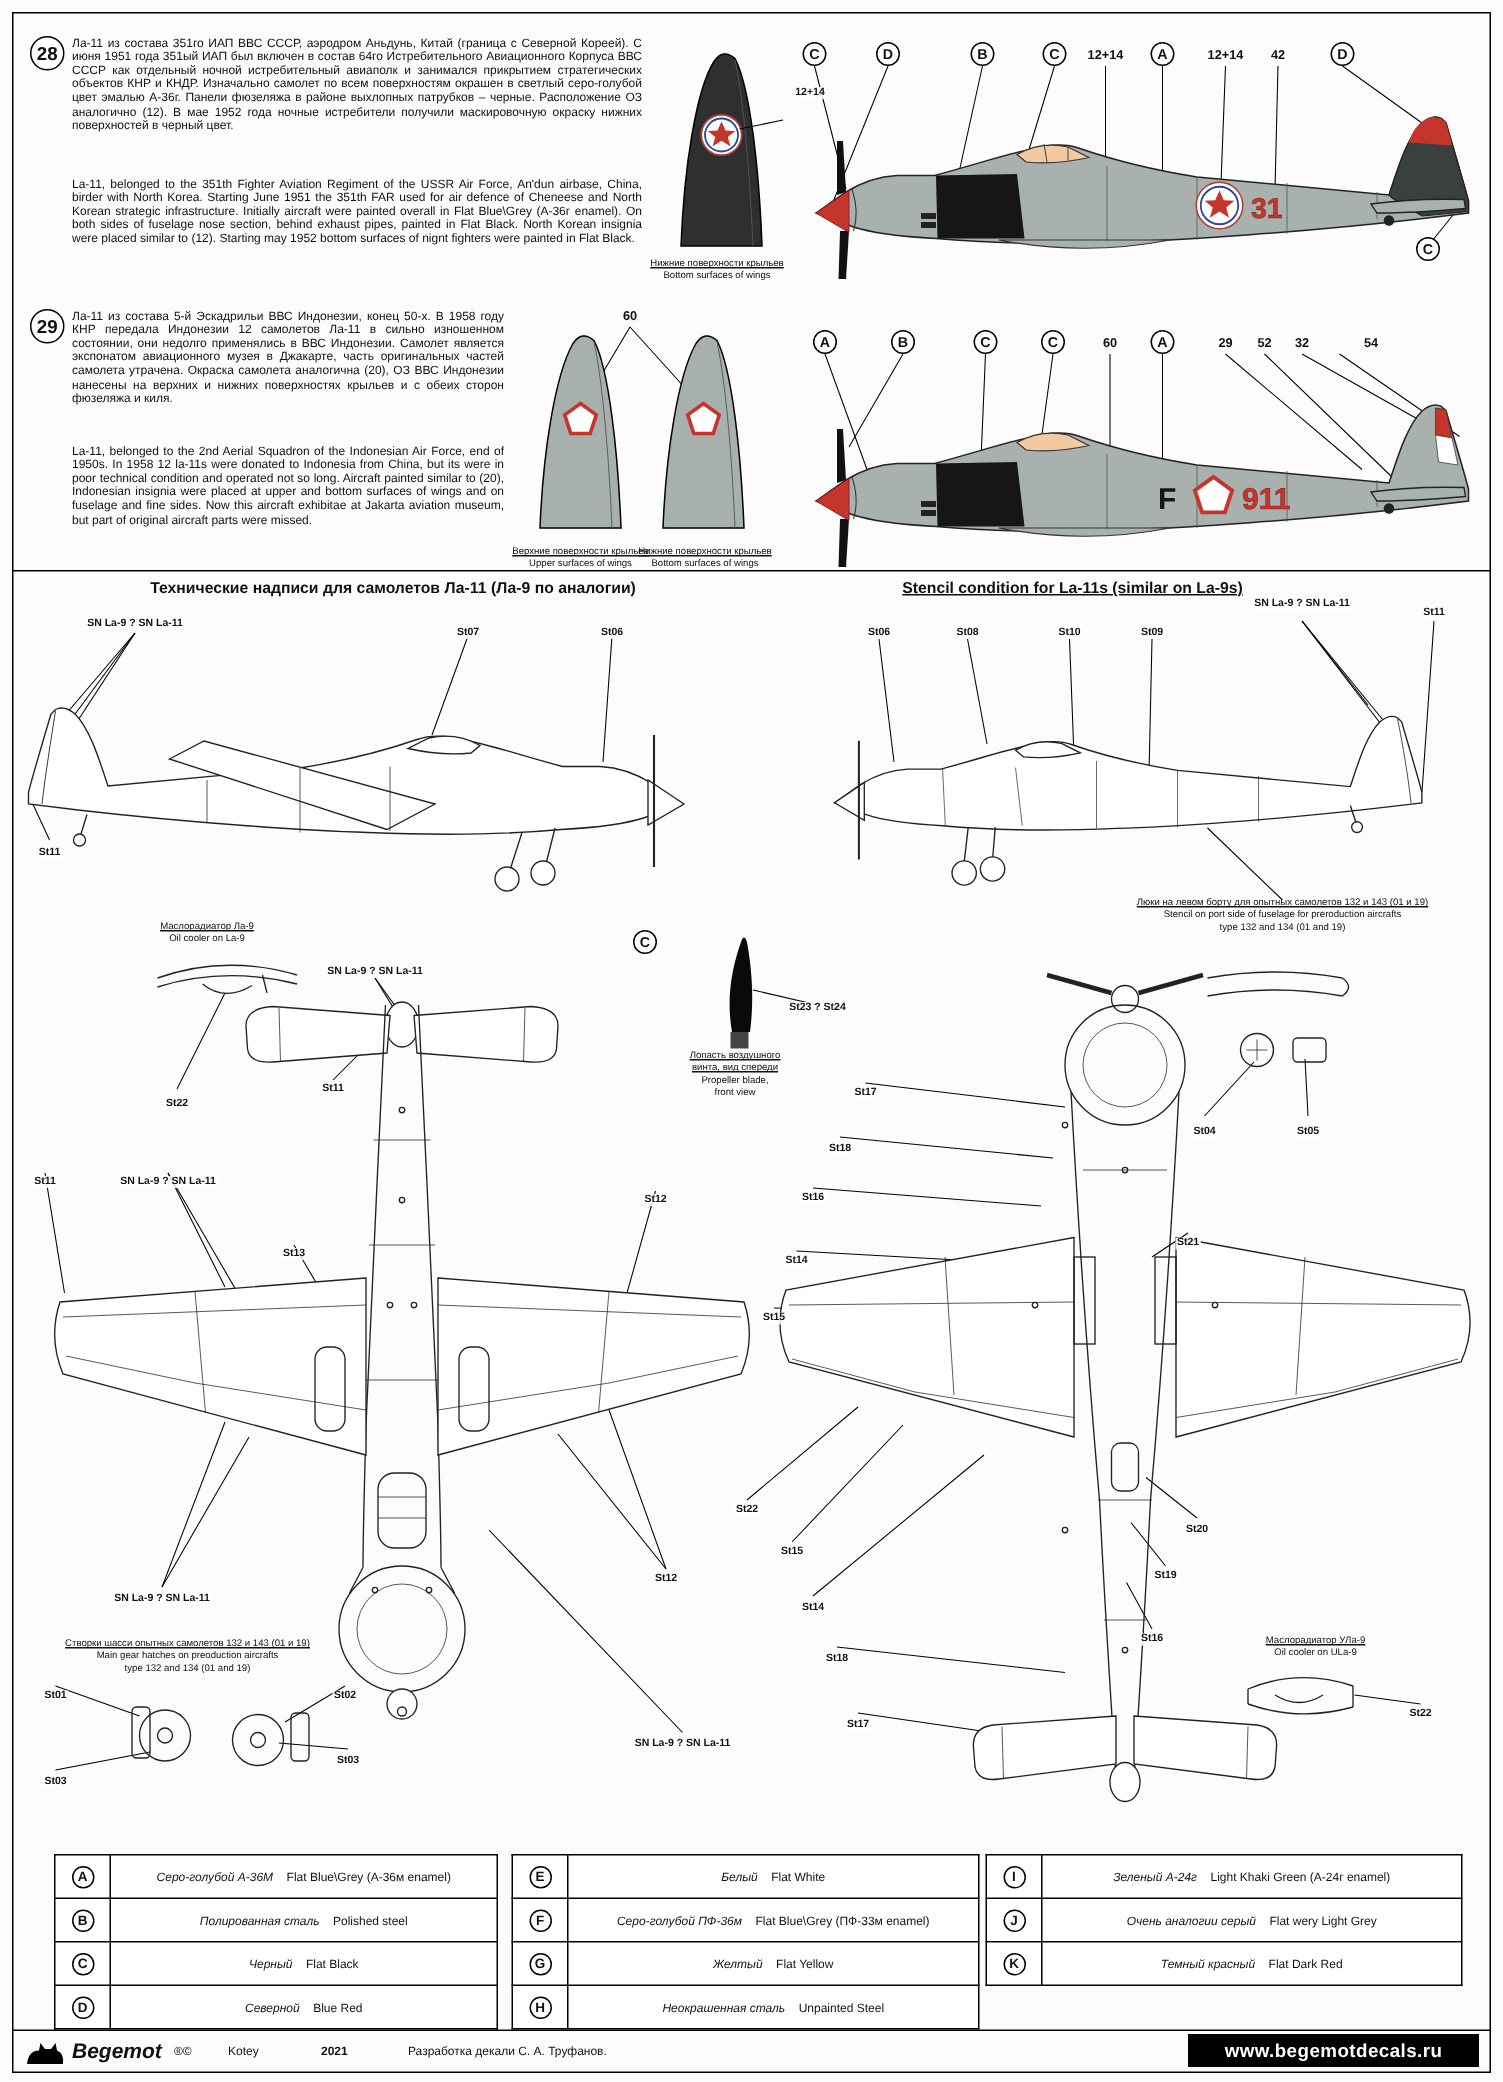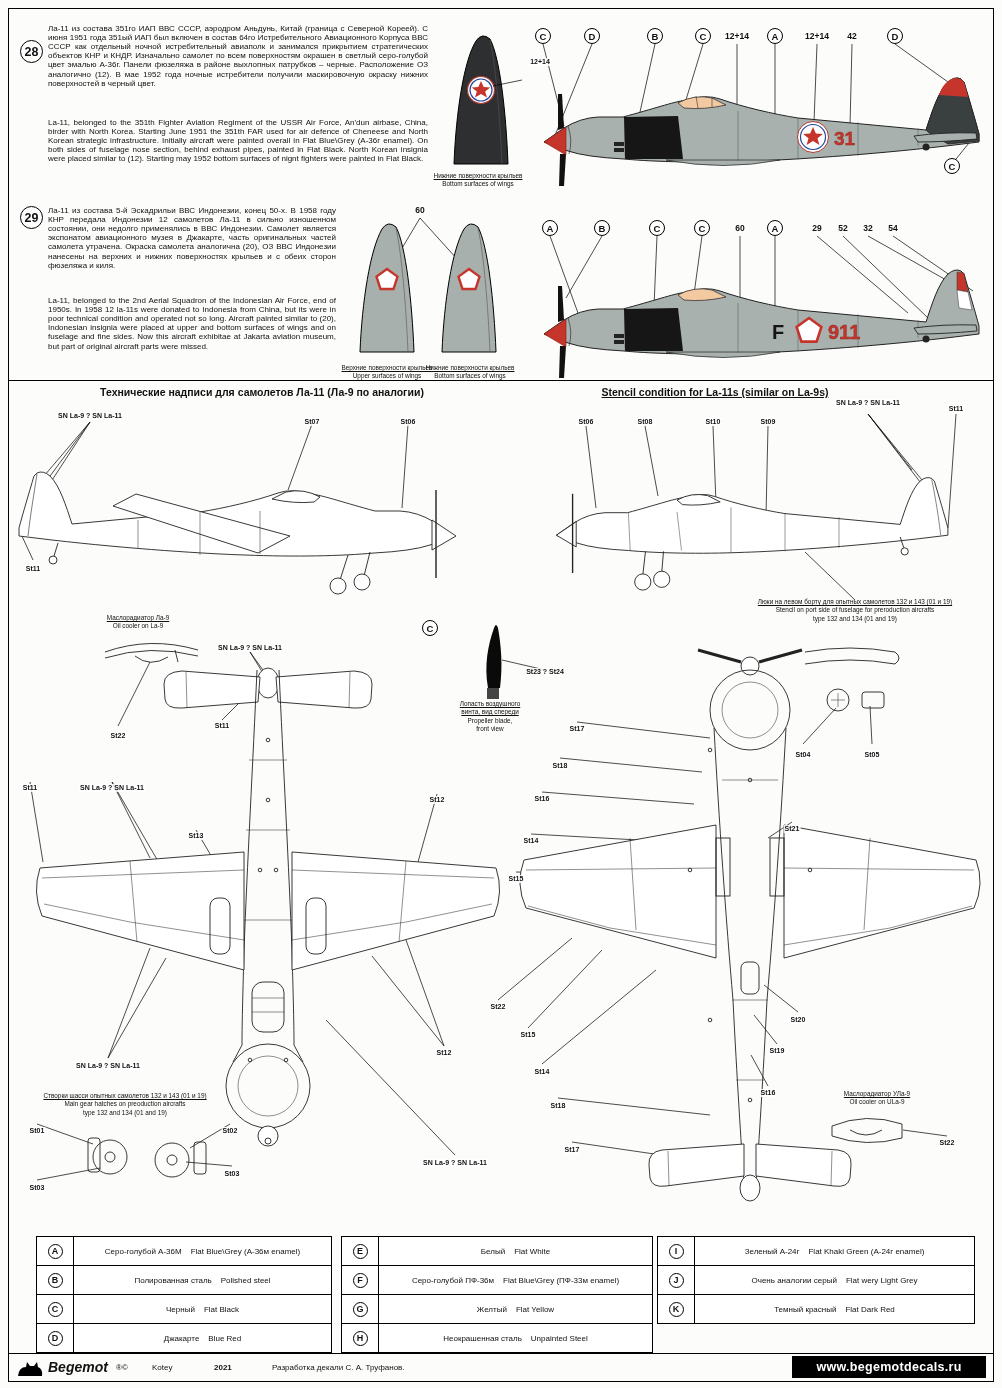--- a/index.html
+++ b/index.html
@@ -16,34 +16,34 @@
   .slbl{position:absolute;transform:translateX(-50%);font-size:7px;font-weight:bold;white-space:nowrap;z-index:4;
         background:rgba(255,255,255,.85);padding:0 1px;line-height:1.1;}
   .note{position:absolute;transform:translateX(-50%);font-size:6.4px;line-height:1.3;text-align:center;z-index:4;}
   .u{text-decoration:underline;}
   .stitle{position:absolute;transform:translateX(-50%);font-size:10.5px;font-weight:bold;white-space:nowrap;}
   table.clr{position:absolute;border-collapse:collapse;background:#fff;}
   .clr td{border:1.2px solid #000;height:28px;text-align:center;vertical-align:middle;font-size:8px;padding:0 3px;}
   .clr td.lc{width:30px;}
   .cl{display:inline-flex;box-sizing:border-box;width:15px;height:15px;border:1.2px solid #000;border-radius:50%;
       align-items:center;justify-content:center;font-size:9px;font-weight:bold;}
-  .clr .ru{margin-right:9px;}
+  .clr .ru{margin-right:9px;font-style:italic;}
   .hr{position:absolute;height:1.2px;background:#000;}
   .fbrand{position:absolute;font-size:14px;font-weight:bold;font-style:italic;}
   .fsm{position:absolute;font-size:8px;}
   .site{position:absolute;background:#000;color:#fff;display:flex;align-items:center;justify-content:center;
         font-size:12.5px;font-weight:bold;letter-spacing:.3px;z-index:10;}
 </style>
 </head>
 <body>
 
 <div class="page">
   <div class="frame"></div>
 
-  <div class="badge" style="left:20px;top:40px">28</div>
+  <div class="badge" style="left:20px;top:24px">28</div>
   <div class="para" style="left:48px;top:24px;width:380px">Ла-11 из состава 351го ИАП ВВС СССР, аэродром Аньдунь, Китай (граница с Северной Кореей). С июня 1951 года 351ый ИАП был включен в состав 64го Истребительного Авиационного Корпуса ВВС СССР как отдельный ночной истребительный авиаполк и занимался прикрытием стратегических объектов КНР и КНДР. Изначально самолет по всем поверхностям окрашен в светлый серо-голубой цвет эмалью А-36г. Панели фюзеляжа в районе выхлопных патрубков – черные. Расположение ОЗ аналогично (12). В мае 1952 года ночные истребители получили маскировочную окраску нижних поверхностей в черный цвет.</div>
   <div class="para" style="left:48px;top:118px;width:380px">La-11, belonged to the 351th Fighter Aviation Regiment of the USSR Air Force, An'dun airbase, China, birder with North Korea. Starting June 1951 the 351th FAR used for air defence of Cheneese and North Korean strategic infrastructure. Initially aircraft were painted overall in Flat Blue\Grey (A-36г enamel). On both sides of fuselage nose section, behind exhaust pipes, painted in Flat Black. North Korean insignia were placed similar to (12). Starting may 1952 bottom surfaces of nignt fighters were painted in Flat Black.</div>
 
   <svg class="abs" style="left:432px;top:28px" width="92" height="142" viewBox="0 0 92 142">
     <path d="M 22 136 C 24 84 32 32 44 13 Q 50 4 58 11 C 68 30 74 84 76 136 Z" fill="#2e2f31" stroke="#000" stroke-width="1"></path>
     <path d="M 58 12 C 64 40 68 90 70 136" fill="none" stroke="#555" stroke-width="0.6"></path>
     <circle cx="49" cy="62" r="13.5" fill="#fff" stroke="#b03a30" stroke-width="1.2"></circle>
     <circle cx="49" cy="62" r="11" fill="none" stroke="#27489c" stroke-width="1.2"></circle>
     <path d="M49 53 L51.7 59 L58.2 59.4 L53.2 63.4 L55 69.6 L49 65.9 L43 69.6 L44.8 63.4 L39.8 59.4 L46.3 59 Z" fill="#c5352b"></path>
     <line x1="61" y1="58" x2="90" y2="52" stroke="#000" stroke-width="0.7"></line>
@@ -132,21 +132,21 @@
 
   <div class="co" style="left:550px;top:220px">A</div>
   <div class="co" style="left:602px;top:220px">B</div>
   <div class="co" style="left:657px;top:220px">C</div>
   <div class="co" style="left:702px;top:220px">C</div>
   <div class="co num" style="left:740px;top:220px">60</div>
   <div class="co" style="left:775px;top:220px">A</div>
   <div class="co num" style="left:817px;top:220px">29</div>
   <div class="co num" style="left:843px;top:220px">52</div>
   <div class="co num" style="left:868px;top:220px">32</div>
-  <div class="co num" style="left:893px;top:220px">54</div>
+  <div class="co num" style="left:914px;top:220px">54</div>
 
   <svg class="abs" style="left:528px;top:218px" width="462" height="160" viewBox="0 0 462 160">
     <g stroke="#000" stroke-width="0.7">
       <line x1="22" y1="18" x2="50" y2="95"></line>
         <line x1="74" y1="18" x2="38" y2="80"></line>
       <line x1="129" y1="18" x2="125" y2="112"></line>
         <line x1="174" y1="18" x2="160" y2="120"></line>
       <line x1="212" y1="18" x2="212" y2="87"></line>
         <line x1="247" y1="18" x2="247" y2="90"></line>
       <line x1="289" y1="18" x2="380" y2="95"></line>
@@ -442,21 +442,21 @@
     <tr>
           <td class="lc"><span class="cl">B</span></td>
           <td><span class="ru">Полированная сталь</span><span>Polished steel</span></td>
         </tr>
     <tr>
           <td class="lc"><span class="cl">C</span></td>
           <td><span class="ru">Черный</span><span>Flat Black</span></td>
         </tr>
     <tr>
           <td class="lc"><span class="cl">D</span></td>
-          <td><span class="ru">Джакарте</span><span>Blue Red</span></td>
+          <td><span class="ru">Северной</span><span>Blue Red</span></td>
         </tr>
   </tbody>
     </table>
   <table class="clr" style="left:341px;top:1236px;width:312px">
     <tbody>
         <tr>
           <td class="lc"><span class="cl">E</span></td>
           <td><span class="ru">Белый</span><span>Flat White</span></td>
         </tr>
     <tr>
@@ -470,21 +470,21 @@
     <tr>
           <td class="lc"><span class="cl">H</span></td>
           <td><span class="ru">Неокрашенная сталь</span><span>Unpainted Steel</span></td>
         </tr>
   </tbody>
     </table>
   <table class="clr" style="left:657px;top:1236px;width:318px">
     <tbody>
         <tr>
           <td class="lc"><span class="cl">I</span></td>
-          <td><span class="ru">Зеленый А-24г</span><span>Flat Khaki Green (А-24г enamel)</span></td>
+          <td><span class="ru">Зеленый А-24г</span><span>Light Khaki Green (А-24г enamel)</span></td>
         </tr>
     <tr>
           <td class="lc"><span class="cl">J</span></td>
           <td><span class="ru">Очень аналогии серый</span><span>Flat wery Light Grey</span></td>
         </tr>
     <tr>
           <td class="lc"><span class="cl">K</span></td>
           <td><span class="ru">Темный красный</span><span>Flat Dark Red</span></td>
         </tr>
   </tbody>

